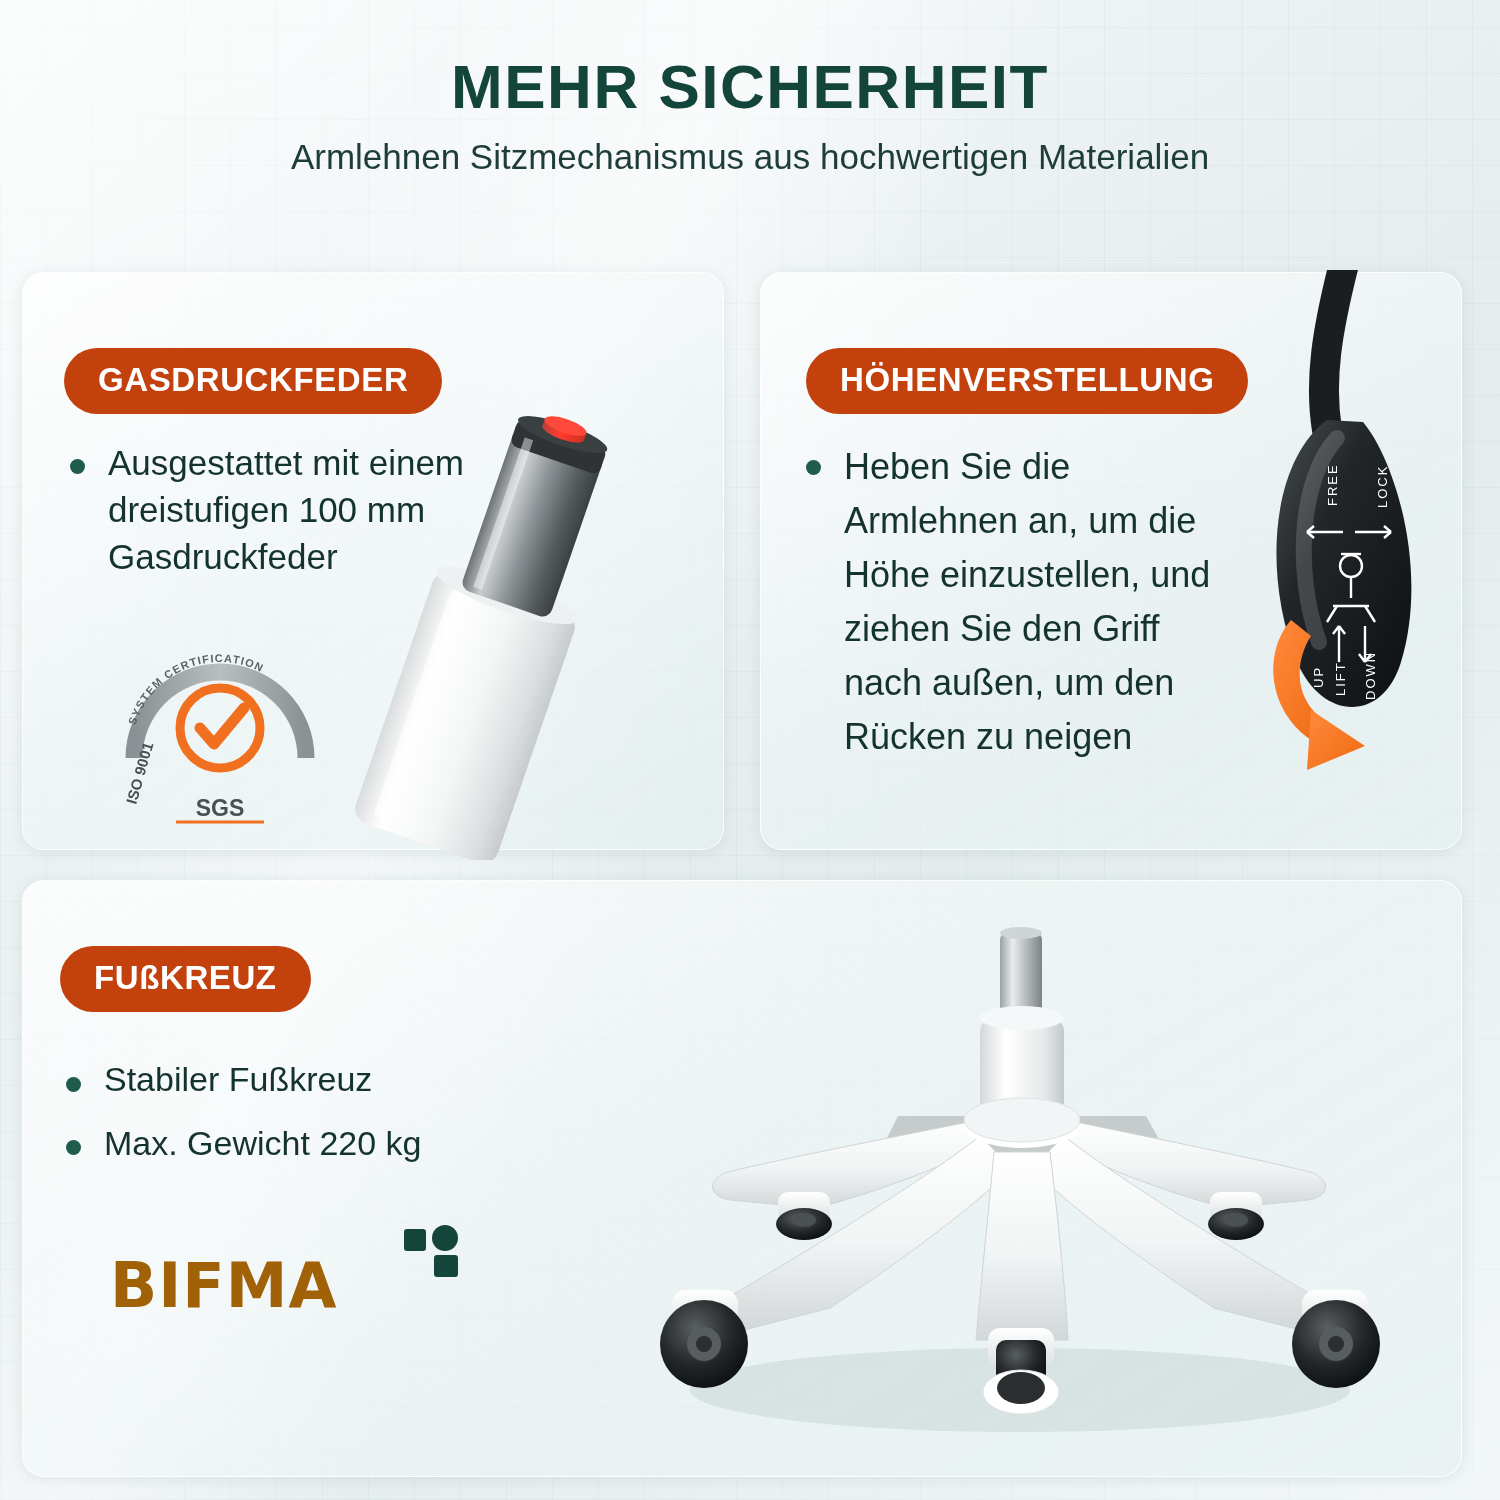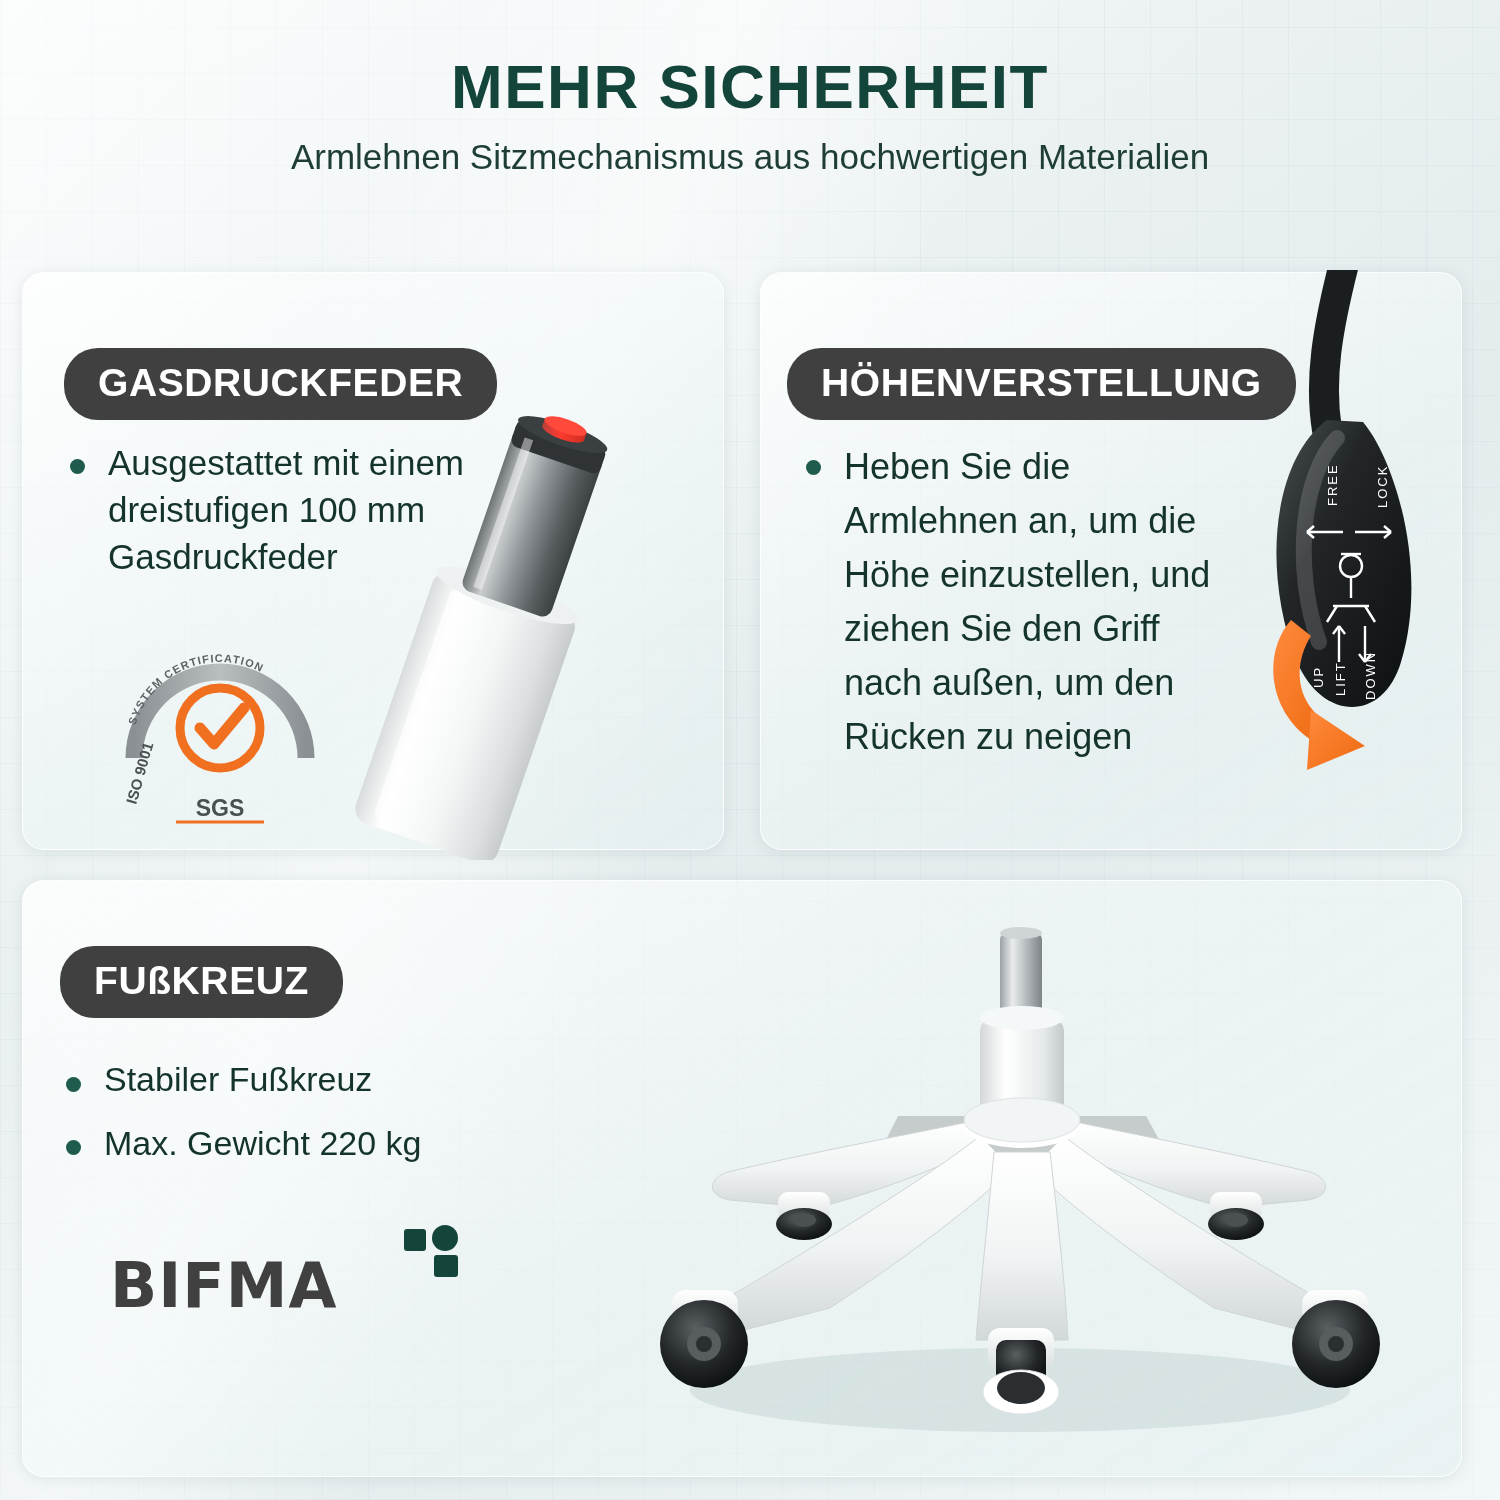--- a/index.html
+++ b/index.html
@@ -43,22 +43,22 @@
     border:1px solid rgba(255,255,255,0.85);
     box-shadow:0 2px 14px rgba(120,150,155,0.18);
     overflow:hidden;
   }
   #card-gas{left:22px;top:272px;width:700px;height:576px;}
   #card-height{left:760px;top:272px;width:700px;height:576px;}
   #card-base{left:22px;top:880px;width:1438px;height:595px;}
 
   .pill{
     display:inline-block;
-    background:#404040;color:#ffffff;
-    font-size:39px;font-weight:bold;letter-spacing:.6px;
+    background:#c2410c;color:#ffffff;
+    font-size:33px;font-weight:bold;letter-spacing:.6px;
     padding:13px 34px 15px 34px;
     border-radius:34px;
     white-space:nowrap;
   }
   .pill-wrap{position:absolute;}
 
   .bullets{position:absolute;list-style:none;margin:0;padding:0;}
   .bullets li{
     position:relative;
     padding-left:44px;
@@ -76,21 +76,21 @@
   #base-bullets{left:60px;top:1058px;width:560px;font-size:34px;line-height:1.28;}
   #base-bullets li{margin-bottom:20px;}
 
   
   .sgs{position:absolute;left:110px;top:630px;width:220px;height:200px;}
   .sgs svg{display:block;}
 
   
   .bifma{position:absolute;left:110px;top:1255px;width:300px;height:90px;}
   .bifma .word{
-    font-size:62px;font-weight:bold;letter-spacing:1px;color:#404040;
+    font-size:62px;font-weight:bold;letter-spacing:1px;color:#a16207;
     line-height:1;font-family:"DejaVu Sans", sans-serif;
   }
   .bifma .blocks{position:absolute;right:6px;top:-26px;}
   .bifma .blk{position:absolute;background:#14453a;}
 
   
   .gas-art{position:absolute;left:330px;top:400px;width:390px;height:460px;}
 
   
   .lever-art{position:absolute;left:1215px;top:270px;width:250px;height:520px;}
@@ -184,21 +184,21 @@
 
     <text x="26" y="175" font-size="15" font-weight="bold" fill="#4a5052" transform="rotate(-74 26 175)" font-family="'Liberation Sans',sans-serif">ISO 9001</text>
 
     <text x="110" y="186" font-size="23" font-weight="bold" fill="#4a5052" text-anchor="middle" font-family="'Liberation Sans',sans-serif">SGS</text>
     <line x1="66" y1="192" x2="154" y2="192" stroke="#F07020" stroke-width="3"></line>
   </svg>
 </div>
 
 <div class="card" id="card-height"></div>
 
-<div class="pill-wrap" style="left:787px;top:348px;">
+<div class="pill-wrap" style="left:806px;top:348px;">
   <span class="pill">HÖHENVERSTELLUNG</span>
 </div>
 
 <ul class="bullets" id="height-bullets">
   <li>Heben Sie die Armlehnen an, um die Höhe einzustellen, und ziehen Sie den Griff nach außen, um den Rücken zu neigen</li>
 </ul>
 
 <div class="lever-art">
   <svg width="250" height="520" viewBox="0 0 250 520">
     <defs>

